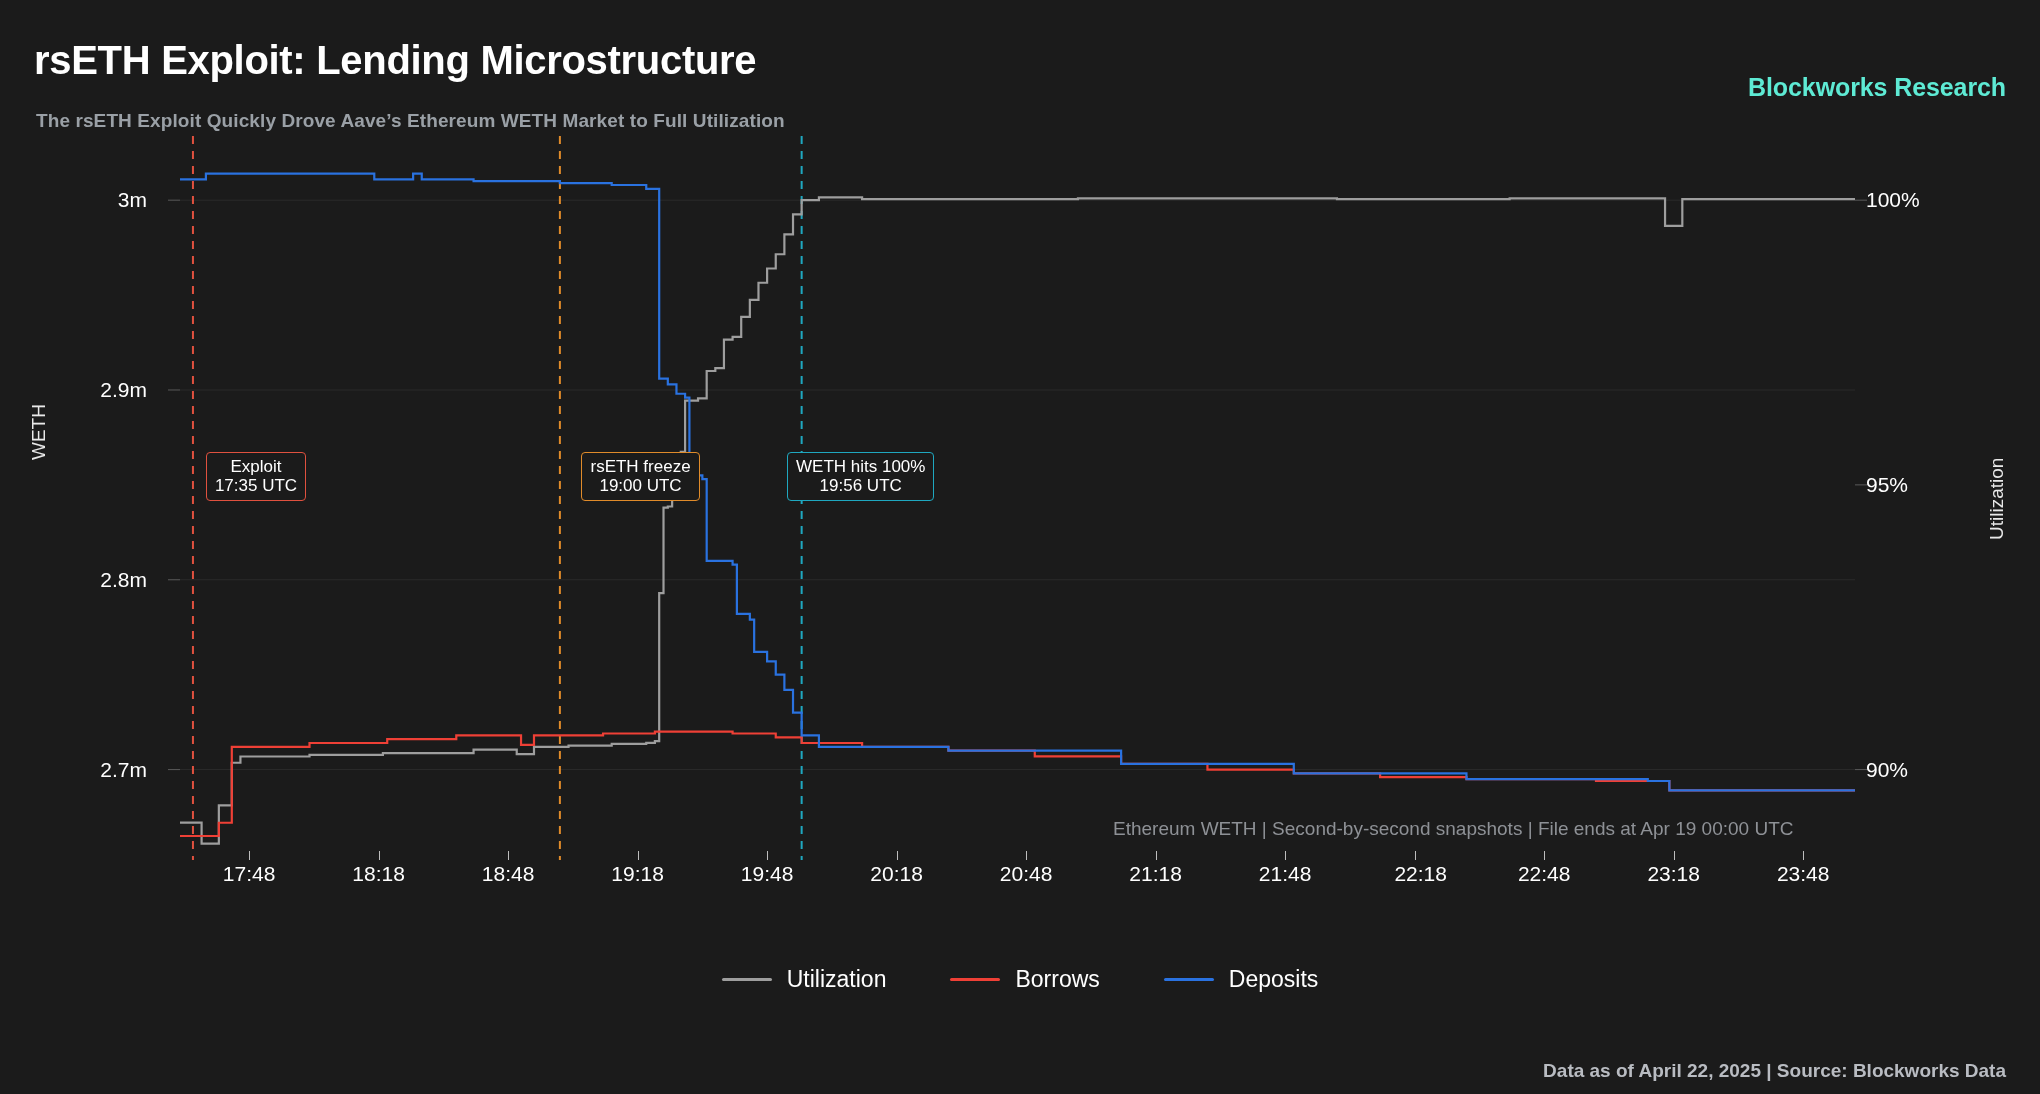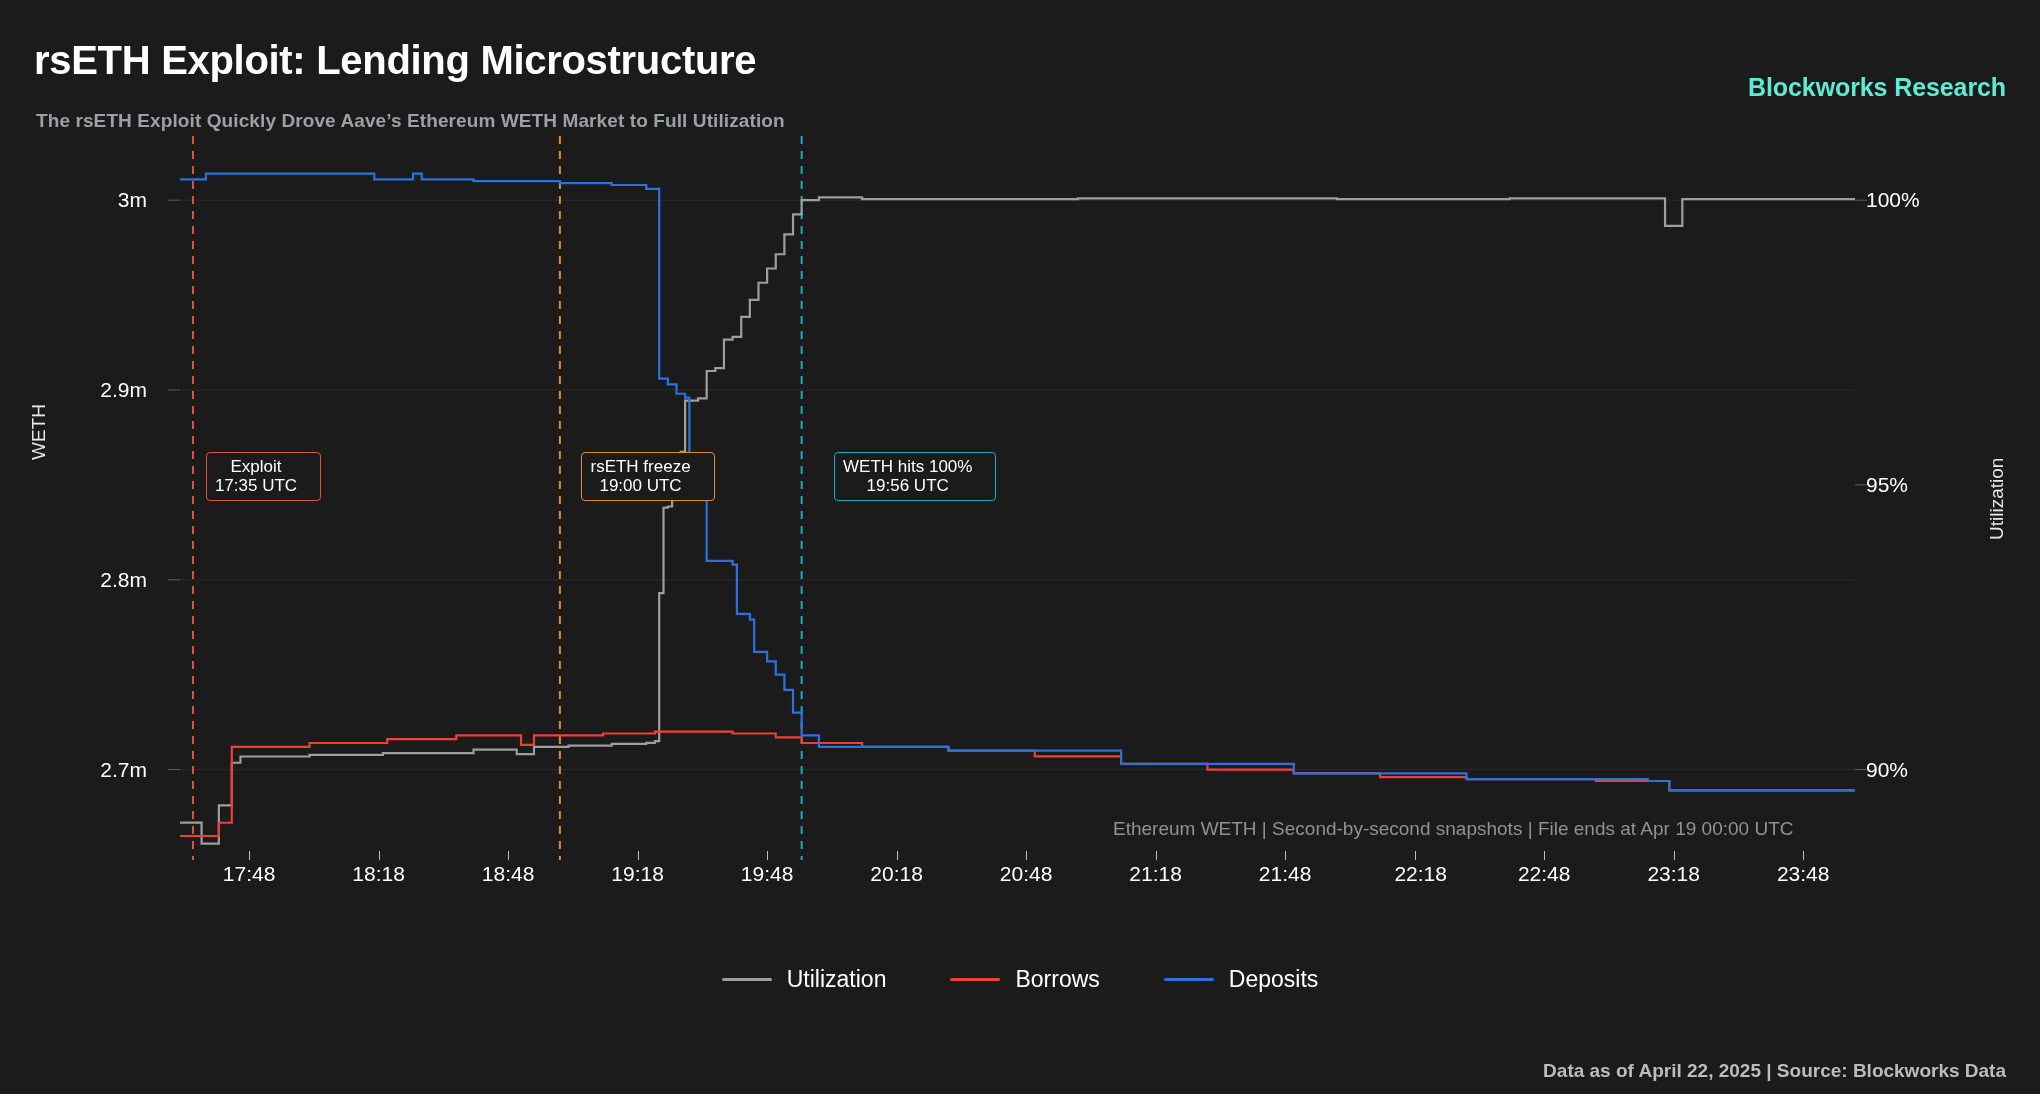--- a/index.html
+++ b/index.html
@@ -64,21 +64,21 @@
   }
 
   
   #plot { position: absolute; left: 0; top: 0; width: 2040px; height: 1094px; }
 
   
   .annot {
     position: absolute;
     border-radius: 4px;
     background: #1b1b1b;
-    padding: 4px 23px 5px 8px;
+    padding: 4px 8px 5px 8px;
     font-size: 17px; color: #ffffff;
     line-height: 1.12; text-align: center;
     white-space: nowrap;
   }
   .annot .l2 { display: block; }
 
   
   .note-plot {
     position: absolute; left: 1113px; top: 818px;
     font-size: 19px; color: #8e9196; white-space: nowrap;
@@ -170,21 +170,21 @@
     </div>
   <div id="annotations">
       <div class="annot" style="left: 205.902px; top: 452px; border: 1.5px solid rgb(224, 81, 63);">
         <span class="l2">Exploit</span>
         <span class="l2">17:35 UTC</span>
       </div>
       <div class="annot" style="left: 581.482px; top: 452px; border: 1.5px solid rgb(224, 139, 42);">
         <span class="l2">rsETH freeze</span>
         <span class="l2">19:00 UTC</span>
       </div>
-      <div class="annot" style="left: 834px; top: 452px; border: 1.5px solid rgb(31, 168, 192);">
+      <div class="annot" style="left: 787px; top: 452px; border: 1.5px solid rgb(31, 168, 192);">
         <span class="l2">WETH hits 100%</span>
         <span class="l2">19:56 UTC</span>
       </div>
     </div>
 
   <div class="note-plot">Ethereum WETH | Second-by-second snapshots | File ends at Apr 19 00:00 UTC</div>
   <div class="note-foot">Data as of April 22, 2025 | Source: Blockworks Data</div>
 
   <div id="legend">
       <div class="leg-item">

